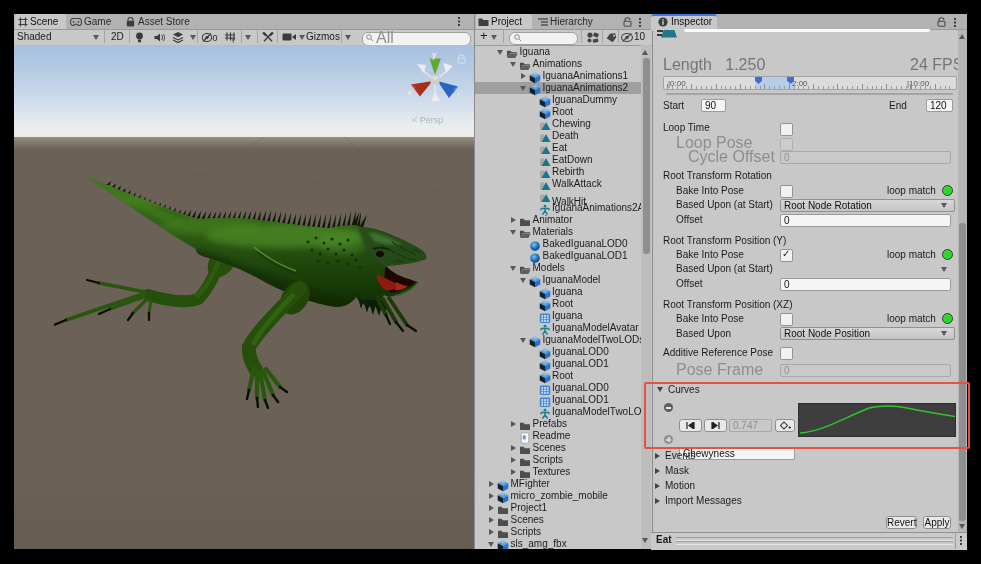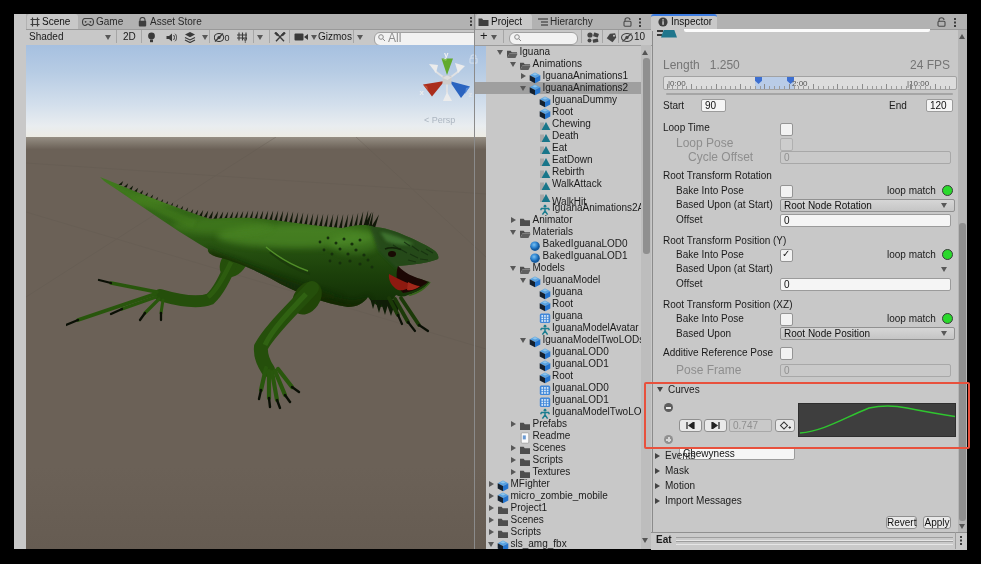--- a/index.html
+++ b/index.html
@@ -1,42 +1,42 @@
 <!DOCTYPE html>
 <html><head>
 <meta charset="utf-8">
 <style>
   html,body{margin:0;padding:0;background:#000;}
   #stage{position:relative;width:981px;height:564px;background:#000;overflow:hidden;
     font-family:"Liberation Sans",sans-serif;}
   #ui{position:absolute;left:14px;top:14px;width:953px;height:535px;background:#c8c8c8;}
   .abs{position:absolute;}
   .lbl{position:absolute;font-size:10px;line-height:12px;color:#1b1b1b;white-space:nowrap;}
-  .glb{position:absolute;font-size:12px;line-height:12px;color:#8e8e8e;white-space:nowrap;}
+  .glb{position:absolute;font-size:16px;line-height:12px;color:#8e8e8e;white-space:nowrap;}
   .tabbar{position:absolute;left:0;top:0;height:15px;background:#b2b2b2;border-bottom:1px solid #999;}
   .tab{position:absolute;top:0;height:15px;background:#c8c8c8;border-radius:3px 3px 0 0;}
   .tabtx{position:absolute;top:2px;font-size:10px;color:#111;white-space:nowrap;}
   .tabtx2{position:absolute;top:2px;font-size:10px;color:#2a2a2a;white-space:nowrap;}
   .tri-r{position:absolute;width:0;height:0;border-left:5px solid #585858;border-top:3.5px solid transparent;border-bottom:3.5px solid transparent;}
   .tri-d{position:absolute;width:0;height:0;border-top:5px solid #585858;border-left:3.5px solid transparent;border-right:3.5px solid transparent;}
   .fld{position:absolute;background:#f5f5f5;border:1px solid #9b9b9b;border-radius:2px;font-size:10px;color:#111;padding:0 3px;line-height:11px;}
   .dfld{position:absolute;background:#c9c9c9;border:1px solid #a8a8a8;border-radius:2px;font-size:10px;color:#909090;padding:0 3px;line-height:11px;}
   .drop{position:absolute;background:linear-gradient(#d6d6d6,#c5c5c5);border:1px solid #919191;border-radius:2px;font-size:10px;color:#111;padding:0 3px;line-height:11px;}
   .cb{position:absolute;width:11px;height:11px;background:#f2f2f2;border:1px solid #949494;border-radius:2px;}
   .cbd{position:absolute;width:11px;height:11px;background:#cdcdcd;border:1px solid #b0b0b0;border-radius:2px;}
   .dot{position:absolute;width:9px;height:9px;border-radius:50%;background:#2ad92c;border:1px solid #3a3a3a;}
   .sep{position:absolute;top:2px;width:1px;height:13px;background:#a6a6a6;}
   .btn{position:absolute;background:#e9e9e9;border:1px solid #8f8f8f;border-radius:3px;font-size:10px;color:#111;text-align:center;line-height:11px;}
 </style>
 </head>
 <body>
 <div id="stage">
 <div id="ui">
 
-  <div class="abs" id="scenepanel" style="left:12px;top:0;width:460px;height:479px;">
+  <div class="abs" id="scenepanel" style="left:0;top:0;width:460px;height:479px;">
     <div class="tabbar" style="width:460px;"></div>
     <div class="tab" style="left:1px;width:51px;"></div>
     <svg class="abs" style="left:4px;top:3px;" width="10" height="10">
           <g stroke="#3e3e3e" stroke-width="1.2" fill="none">
             <path d="M2.5 0.5 V9.5 M7.5 0.5 V9.5 M0.5 2.5 H9.5 M0.5 7.5 H9.5"></path>
           </g>
         </svg>
     <div class="tabtx" style="left:16px;">Scene</div>
     <svg class="abs" style="left:56px;top:4px;" width="12" height="8">
           <path d="M3 0.5 H9 C11 0.5 11.5 2.5 11.5 4 C11.5 6 10.5 7.5 9 7.5 C7.5 7.5 7.5 6 6 6 C4.5 6 4.5 7.5 3 7.5 C1.5 7.5 0.5 6 0.5 4 C0.5 2.5 1 0.5 3 0.5 Z" fill="none" stroke="#3e3e3e" stroke-width="1.1"></path>

